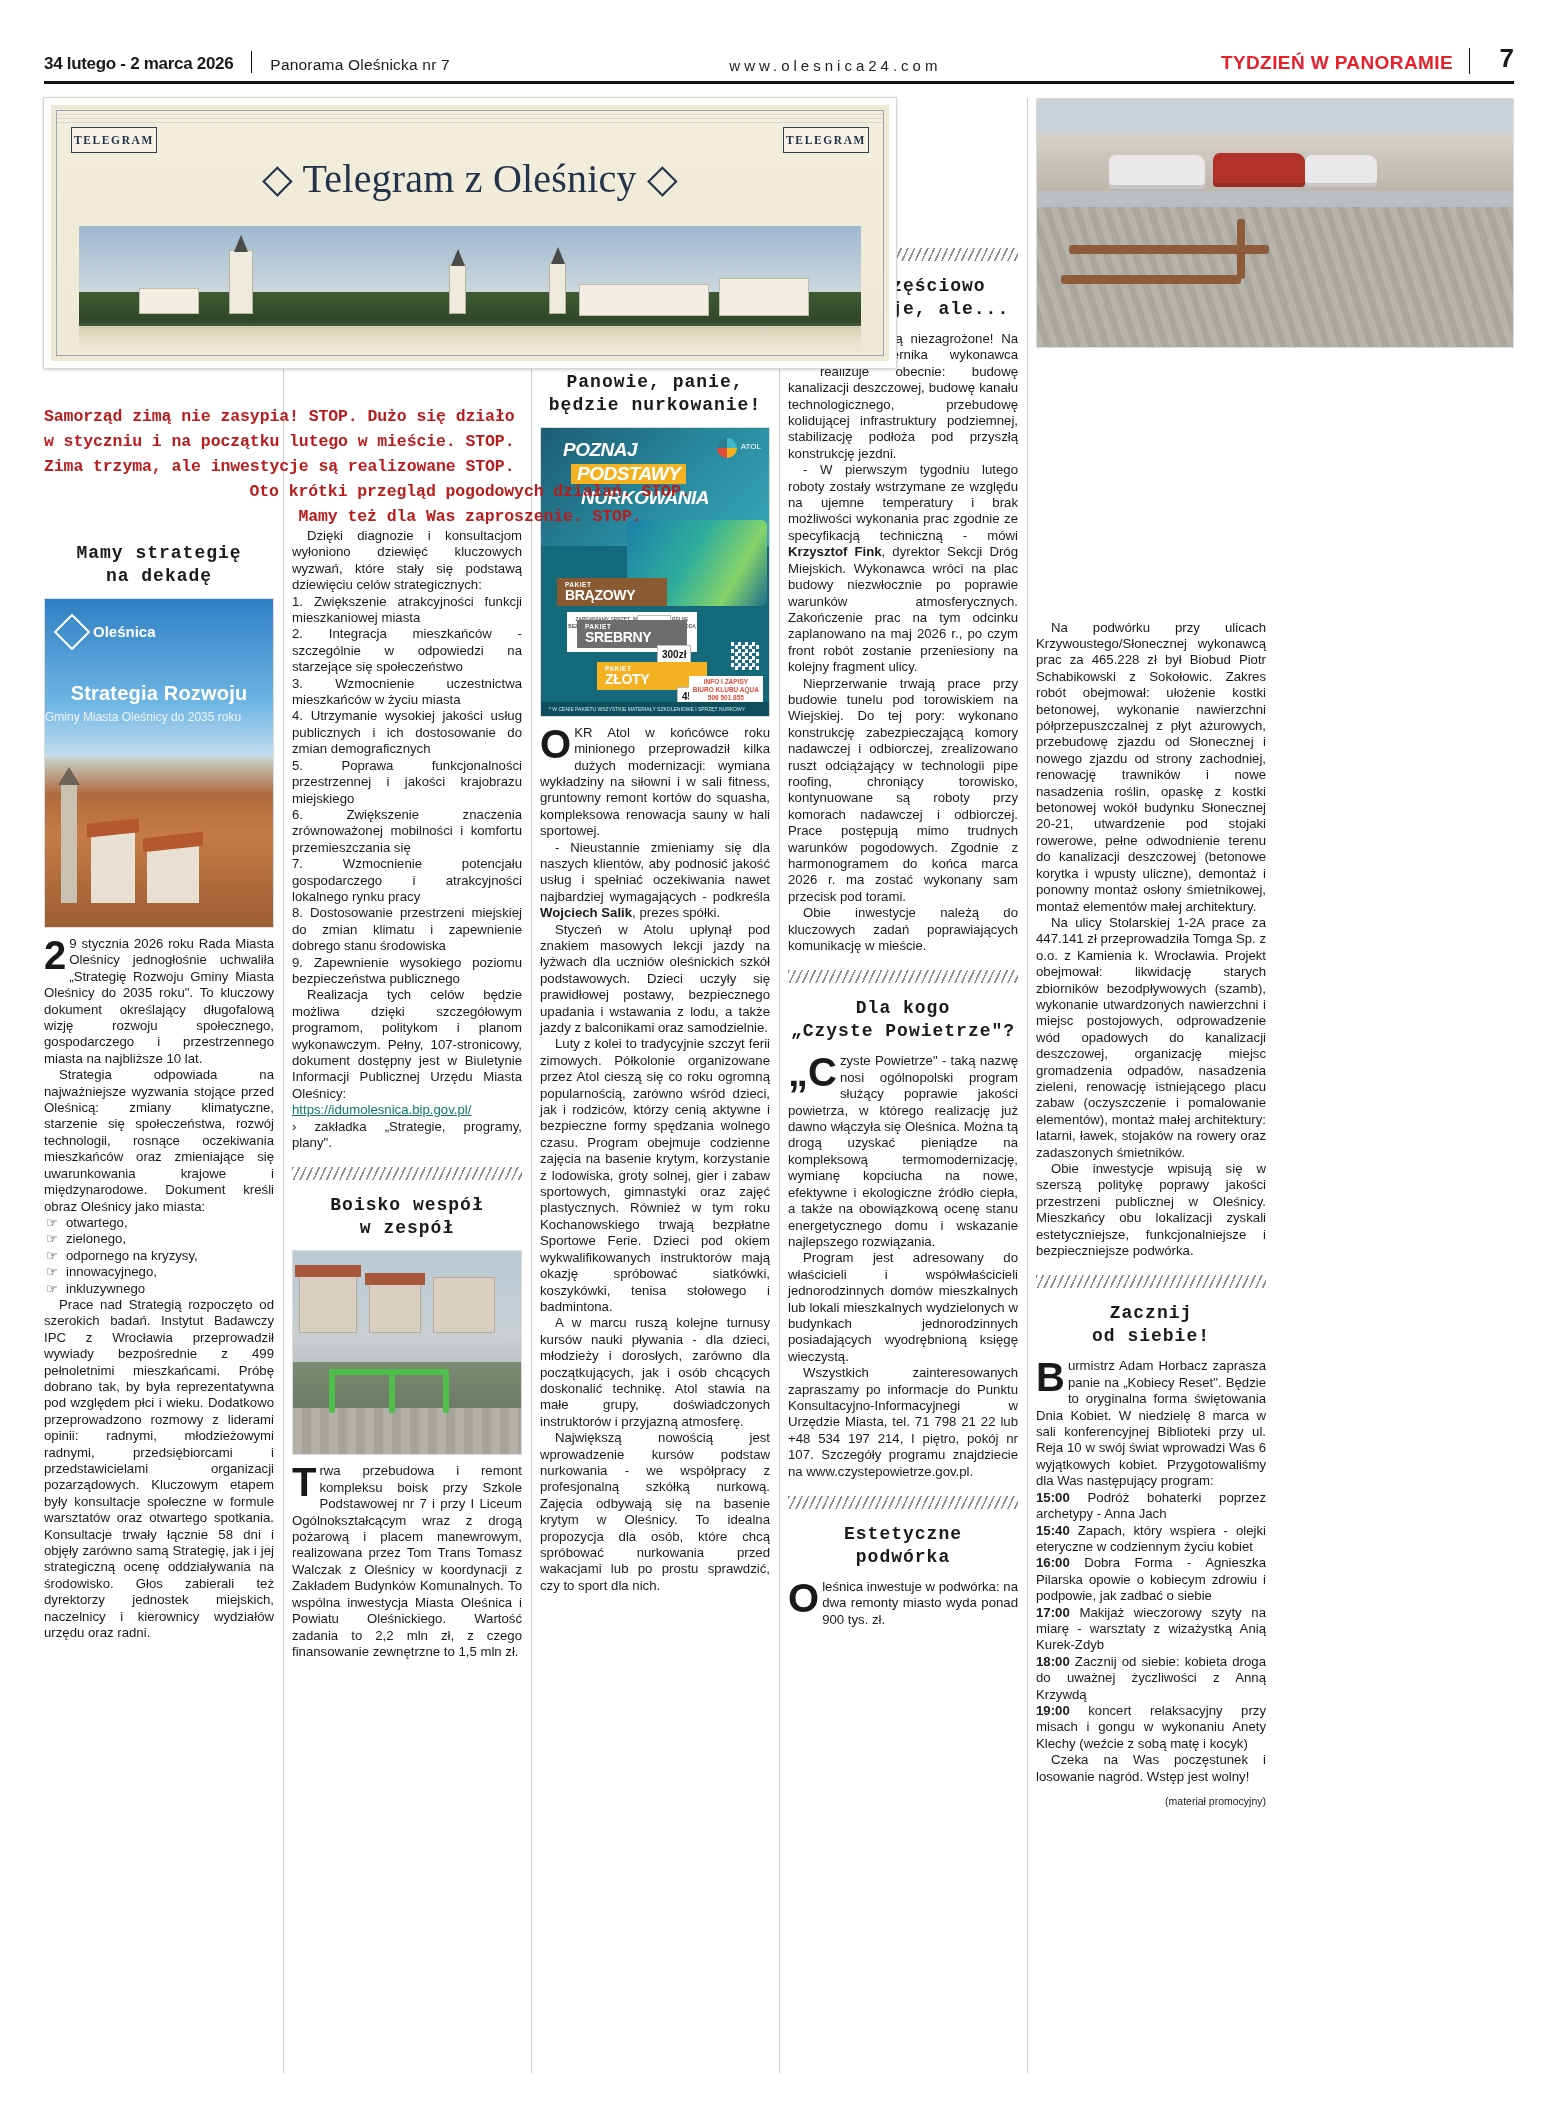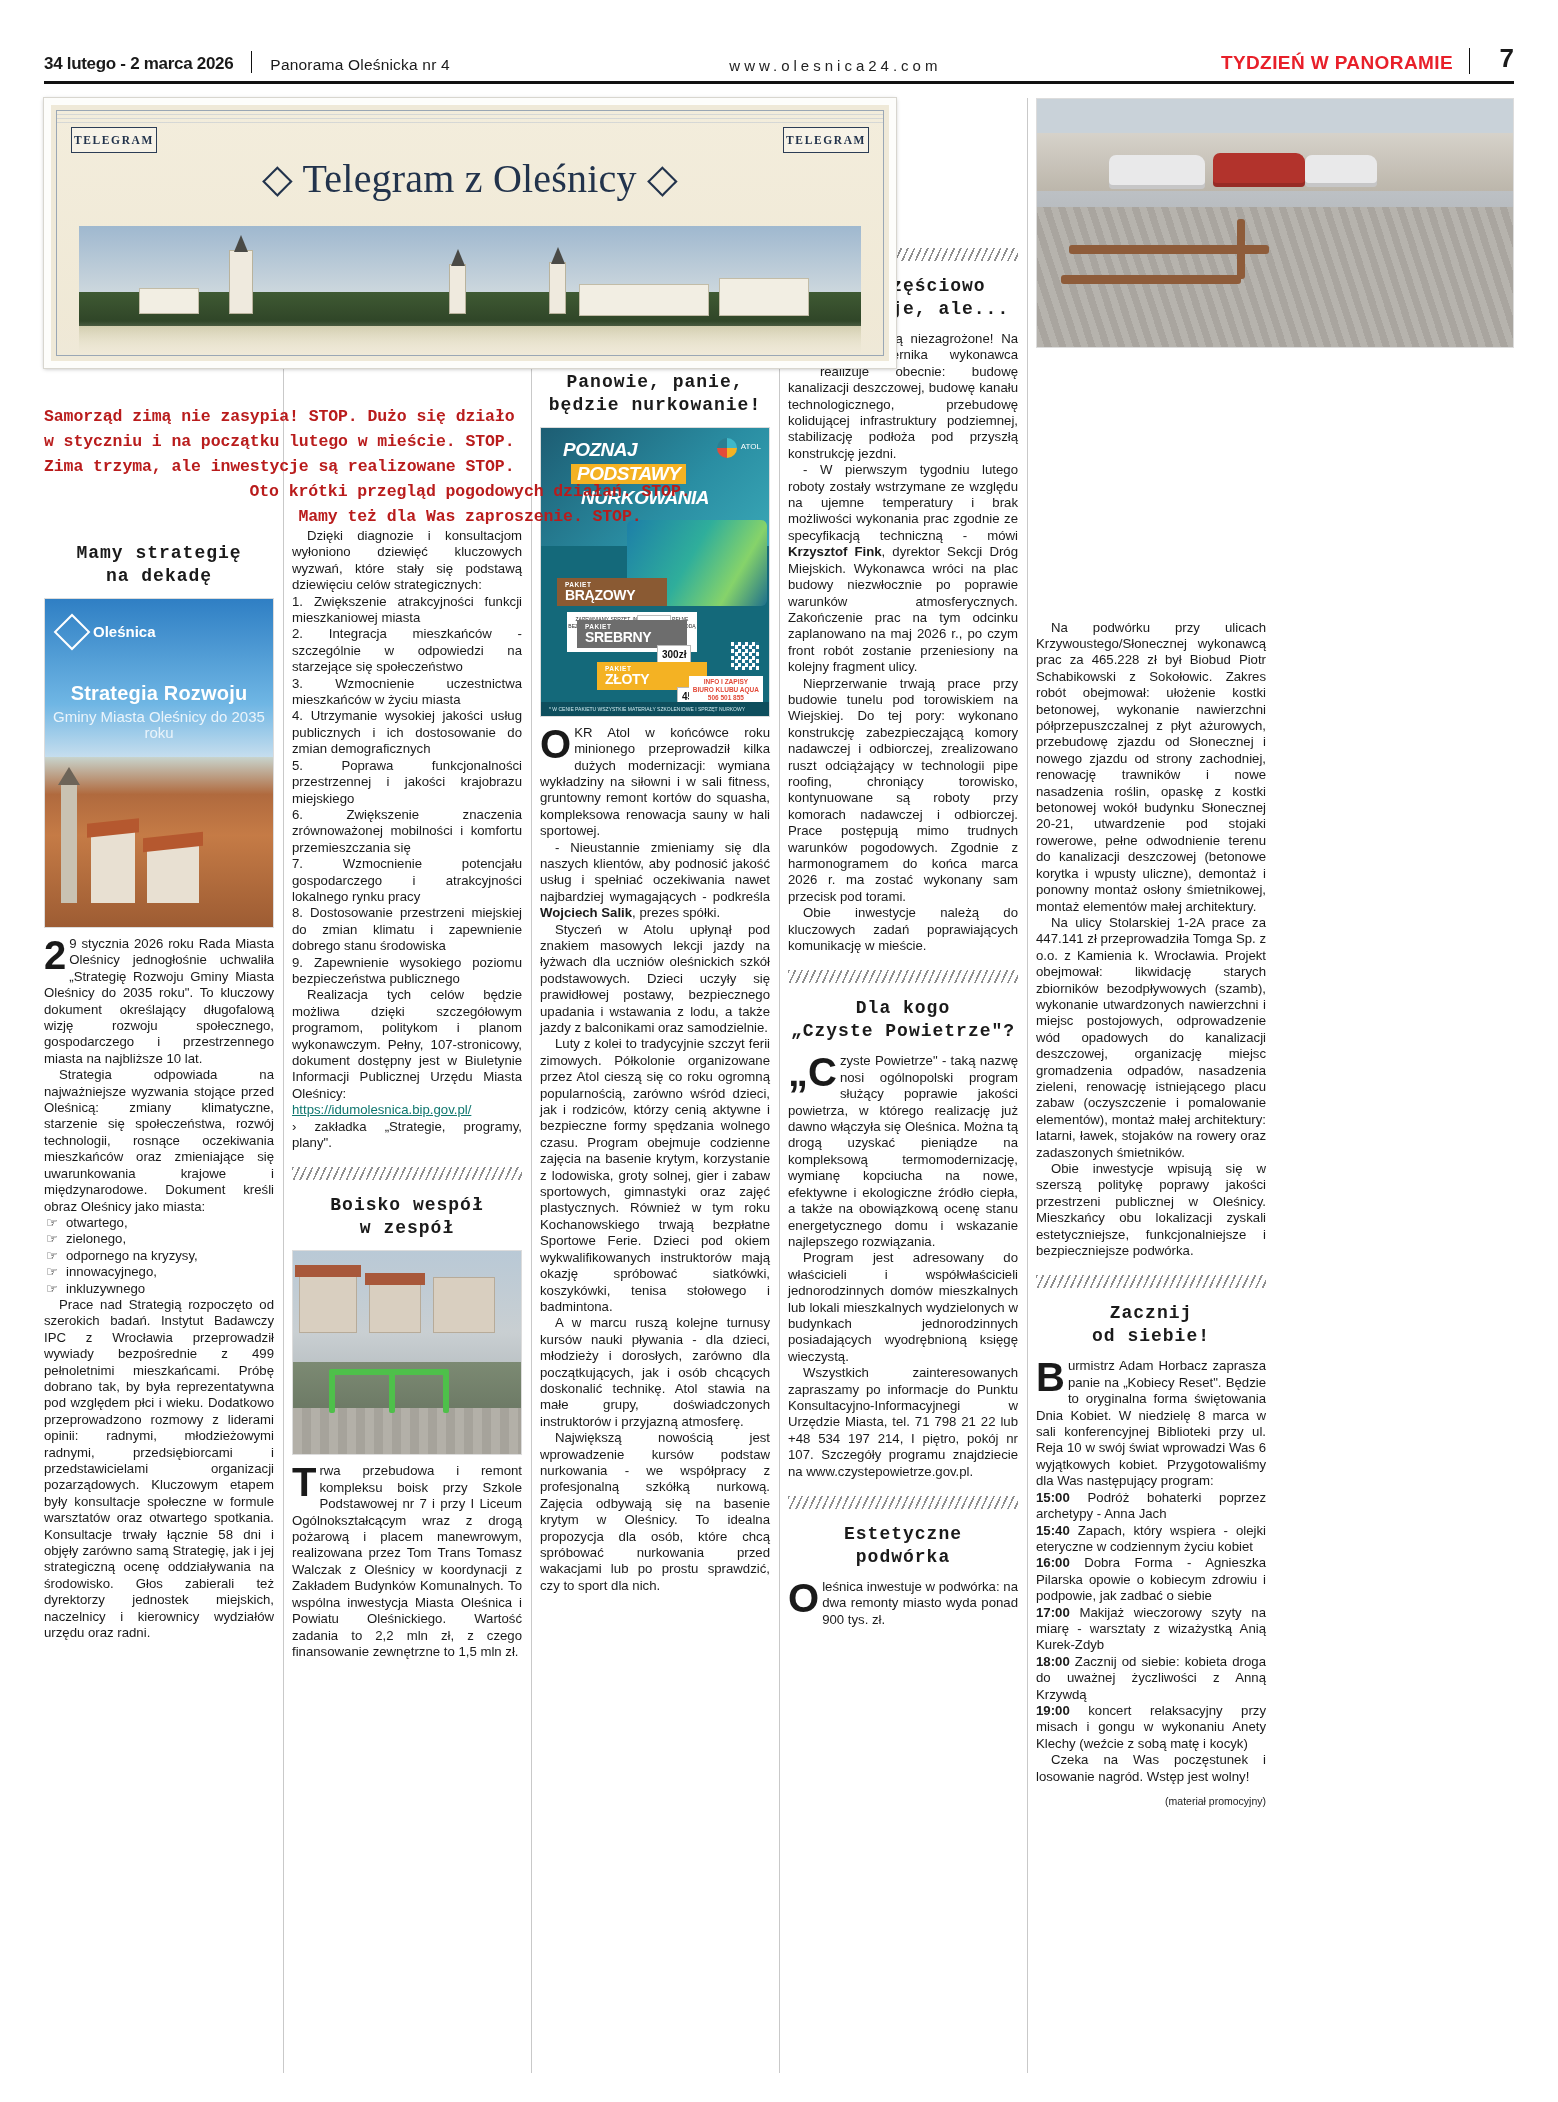--- a/index.html
+++ b/index.html
@@ -112,22 +112,22 @@
   
   .photo { width:100%; position:relative; overflow:hidden; border:1px solid #dcdcdc; }
 
   
   .strat { height:330px; background:linear-gradient(#2f7fc4 0%, #6fb6e4 32%, #cfe2ef 50%, #b9ae9b 100%); }
   .strat .logo { position:absolute; left:14px; top:20px; color:#fff; font-size:15px; font-weight:bold;
                  display:flex; align-items:center; gap:8px; }
   .strat .lozenge { width:26px; height:26px; border:2px solid #fff; transform:rotate(45deg); }
   .strat h4 { position:absolute; left:0; right:0; top:86px; margin:0; text-align:center;
               color:#fff; font-size:20px; font-weight:bold; letter-spacing:.2px; }
-  .strat .sub { position:absolute; left:0; right:0; top:110px; text-align:center;
-                color:#eaf4fb; font-size:15px; }
+  .strat .sub { position:absolute; left:0; right:0; top:110px; text-align:left;
+                color:#eaf4fb; font-size:12px; }
   .strat .city { position:absolute; left:0; right:0; bottom:0; height:170px;
                  background:linear-gradient(#c8d4cd 0%, #b06a3e 22%, #c57b46 46%, #9d5c33 100%); }
   .strat .roof { position:absolute; background:#b5582f; transform:skewY(-6deg); }
   .strat .wall { position:absolute; background:#e8e0d2; }
   .strat .spire { position:absolute; width:16px; background:#c9c2b2; }
   .strat .spire::after { content:''; position:absolute; left:-3px; top:-16px;
               border-left:11px solid transparent; border-right:11px solid transparent;
               border-bottom:18px solid #6d6458; }
 
   
@@ -192,21 +192,21 @@
   a.inl { color:#0f766e; text-decoration:underline; word-break:break-all; }
 </style>
 </head>
 <body>
 
 <div class="page">
 
   <div class="masthead">
     <div class="mh-date">34 lutego - 2 marca 2026</div>
     <div class="mh-sep"></div>
-    <div class="mh-paper">Panorama Oleśnicka nr 4</div>
+    <div class="mh-paper">Panorama Oleśnicka nr 7</div>
     <div class="mh-www">www.olesnica24.com</div>
     <div class="mh-section">TYDZIEŃ W PANORAMIE</div>
     <div class="mh-sep2"></div>
     <div class="mh-num">7</div>
   </div>
 
   <div class="body-grid">
 
     <div class="col">
 

